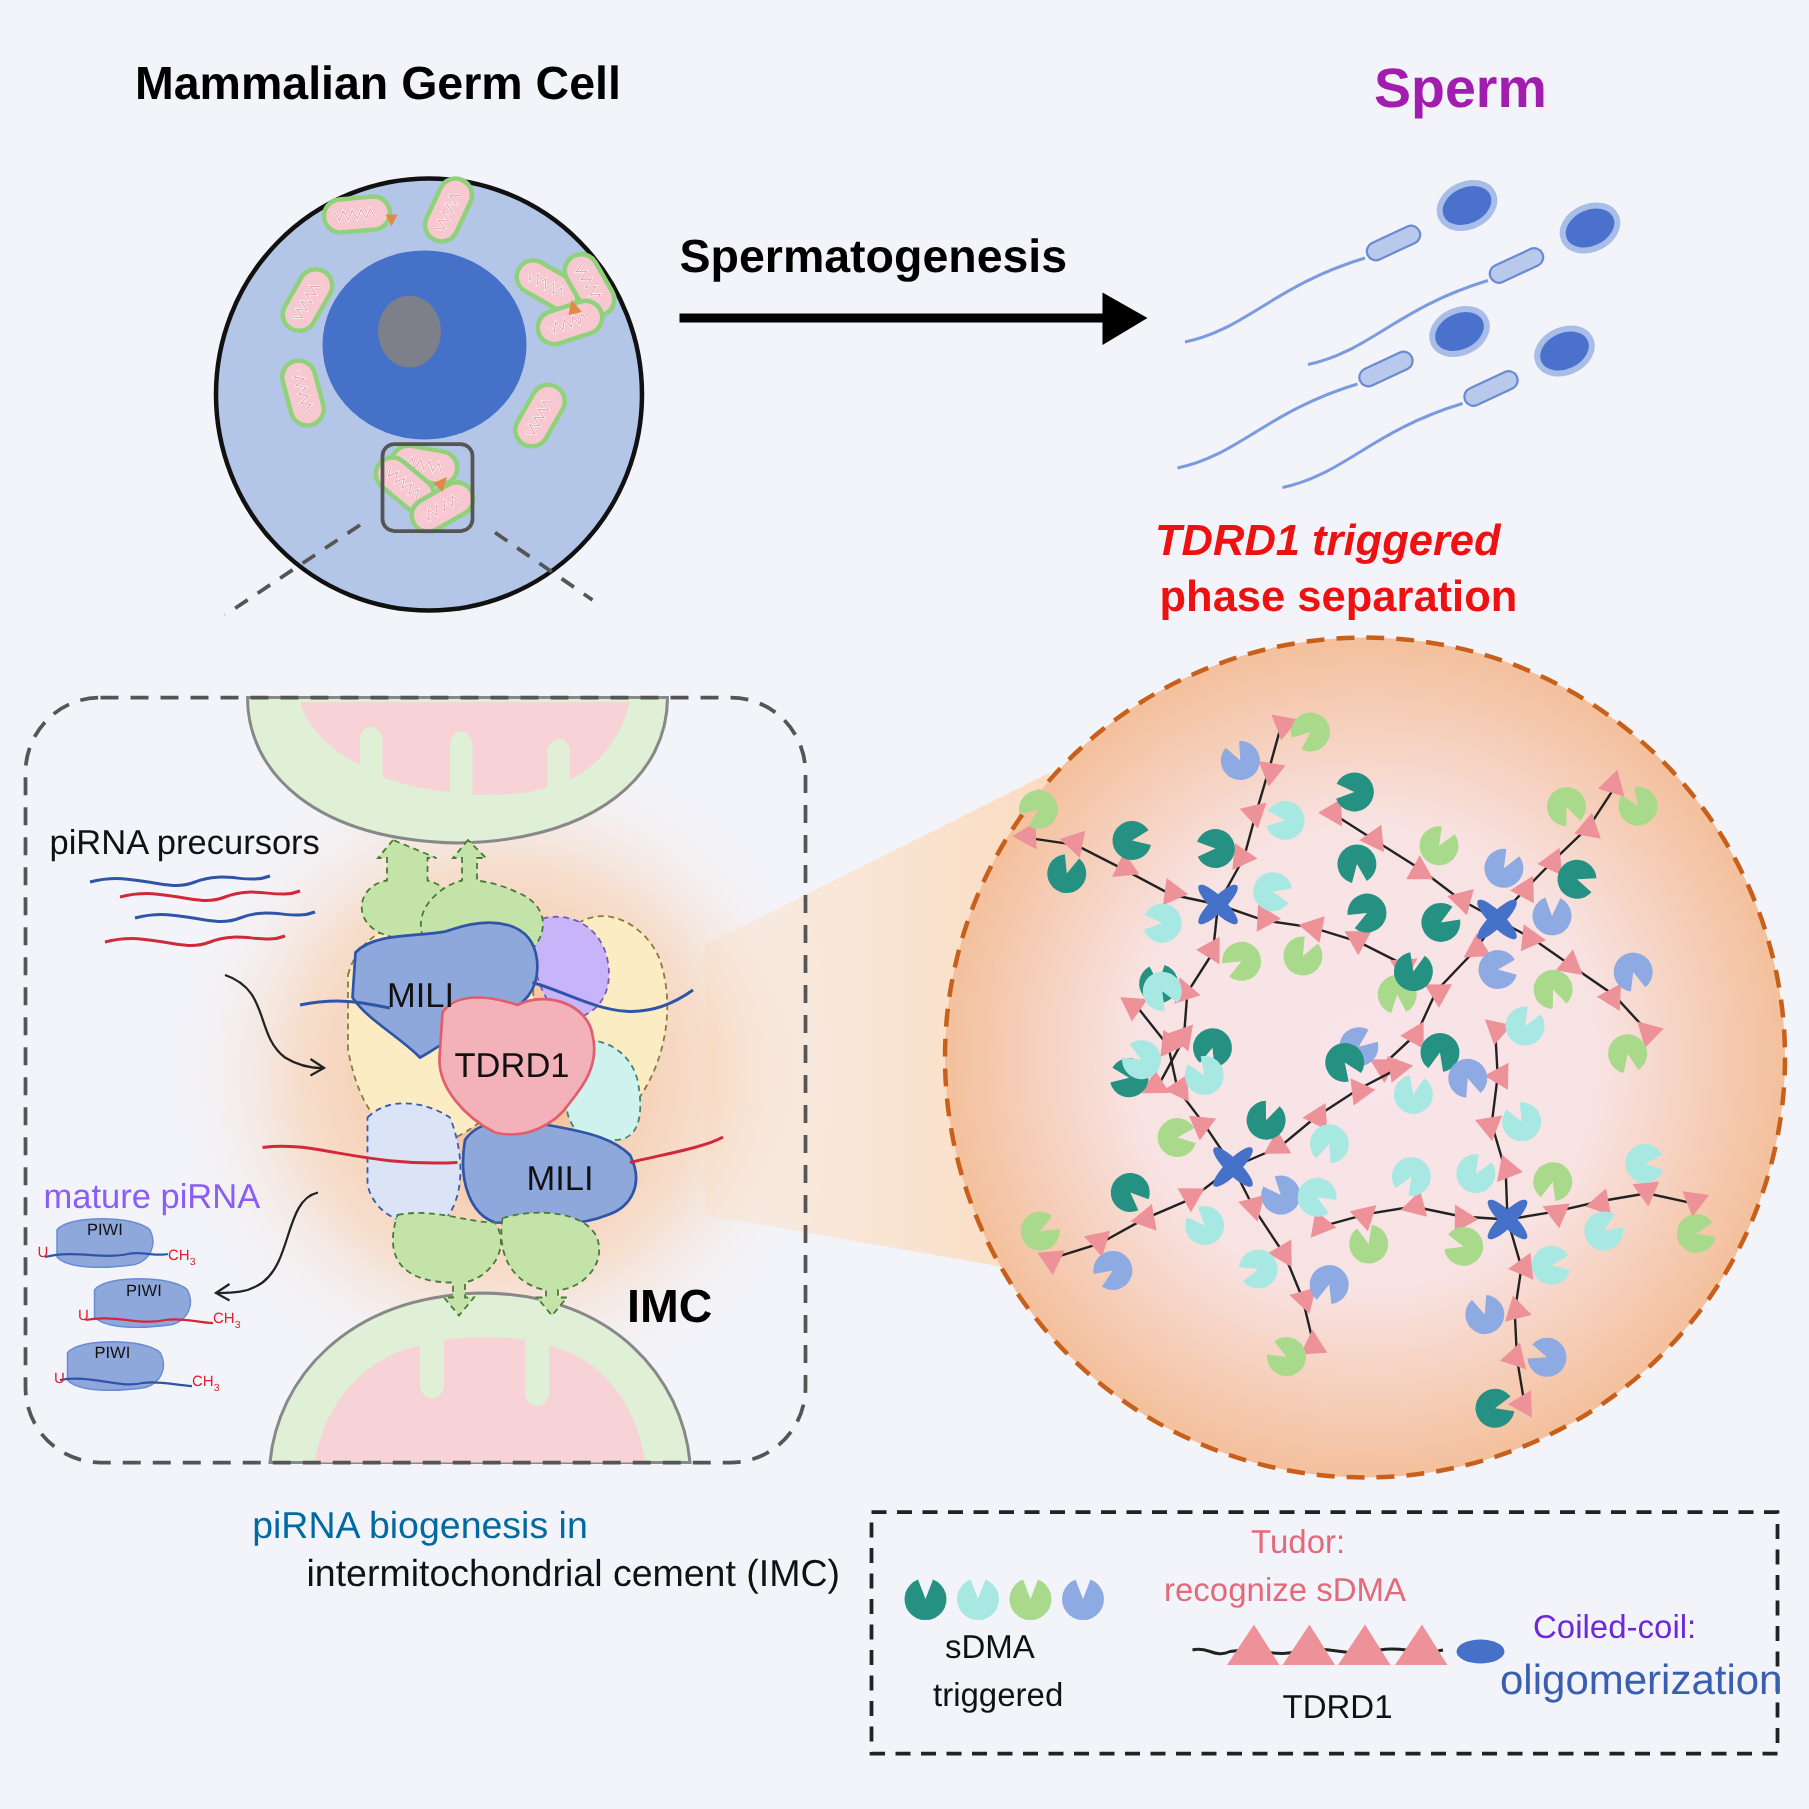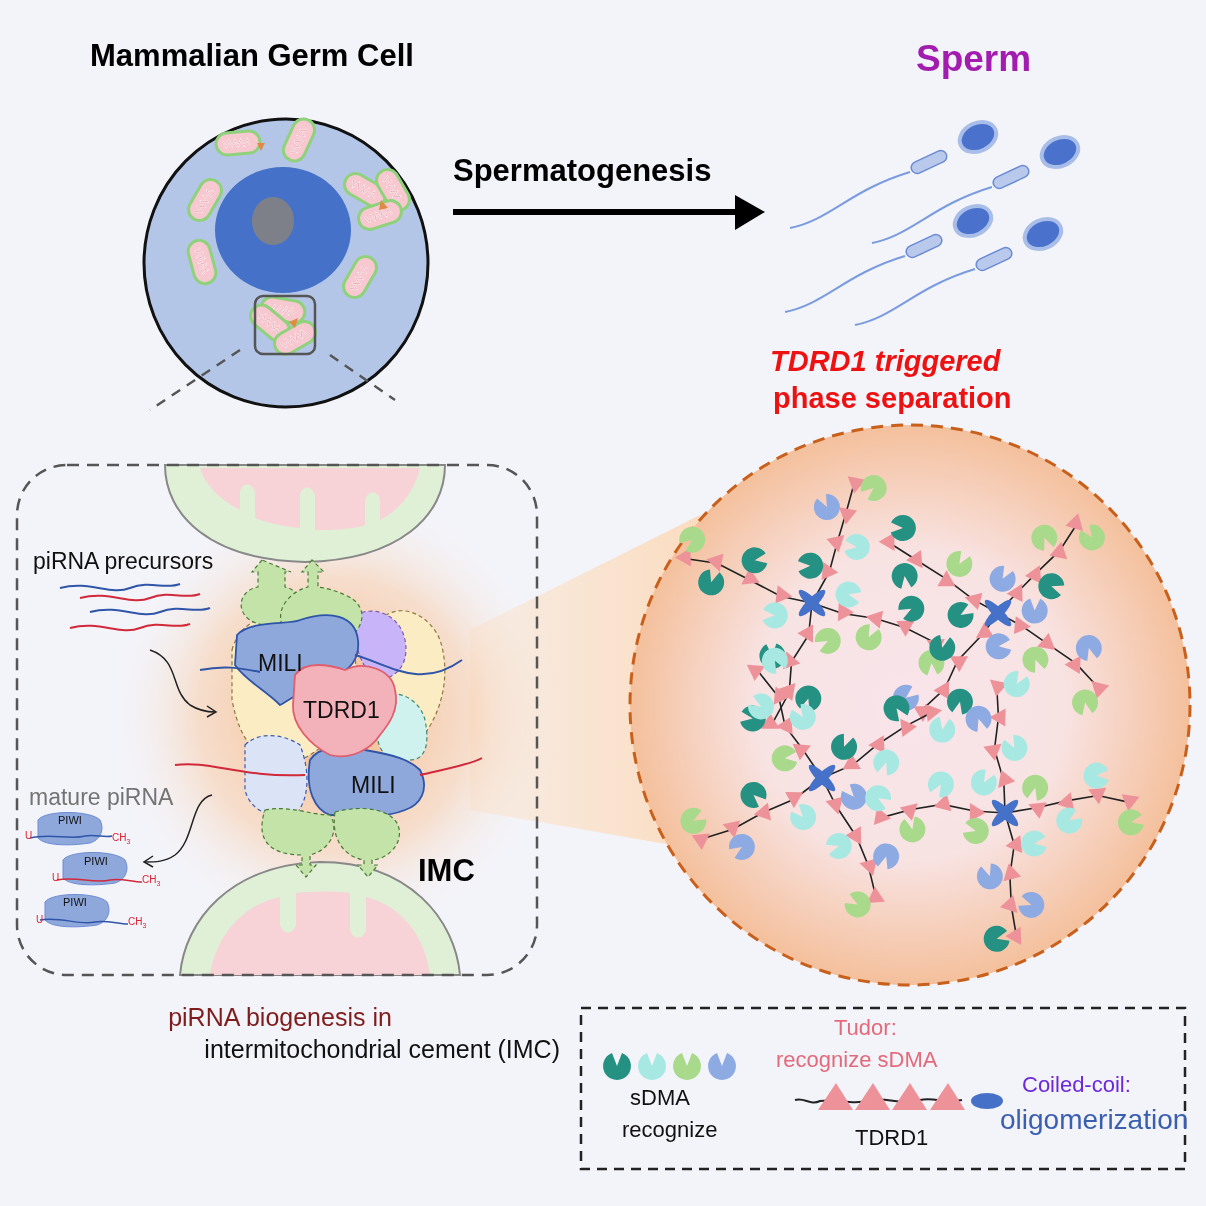--- a/index.html
+++ b/index.html
@@ -336,38 +336,38 @@
   </g>
 </svg>
 
 <div class="lbl bold" style="left:90px;top:38px;font-size:31px;color:#000;">Mammalian Germ Cell</div>
 <div class="lbl bold" style="left:916px;top:38px;font-size:37px;color:#a21caf;">Sperm</div>
 <div class="lbl bold" style="left:453px;top:153px;font-size:31px;color:#000;">Spermatogenesis</div>
 <div class="lbl bold" style="left:770px;top:345px;font-size:29px;color:#ee1111;font-style:italic;">TDRD1 triggered</div>
 <div class="lbl bold" style="left:773px;top:382px;font-size:29px;color:#ee1111;">phase separation</div>
 
 <div class="lbl" style="left:33px;top:548px;font-size:23px;color:#111;">piRNA precursors</div>
-<div class="lbl" style="left:29px;top:784px;font-size:23px;color:#737373;">mature piRNA</div>
+<div class="lbl" style="left:29px;top:784px;font-size:23px;color:#8b5cf6;">mature piRNA</div>
 <div class="lbl" style="left:258px;top:650px;font-size:23px;color:#111;">MILI</div>
 <div class="lbl" style="left:351px;top:772px;font-size:23px;color:#111;">MILI</div>
 <div class="lbl" style="left:303px;top:697px;font-size:23px;color:#111;">TDRD1</div>
 <div class="lbl bold" style="left:418px;top:853px;font-size:31px;color:#000;">IMC</div>
 
 <div class="lbl" style="left:58px;top:814px;font-size:11px;color:#111;">PIWI</div>
 <div class="lbl" style="left:84px;top:855px;font-size:11px;color:#111;">PIWI</div>
 <div class="lbl" style="left:63px;top:896px;font-size:11px;color:#111;">PIWI</div>
 <div class="lbl" style="left:25px;top:830px;font-size:10px;color:#e02030;">U</div>
 <div class="lbl" style="left:52px;top:872px;font-size:10px;color:#e02030;">U</div>
 <div class="lbl" style="left:36px;top:914px;font-size:10px;color:#e02030;">U</div>
 <div class="lbl" style="left:112px;top:832px;font-size:10px;color:#e02030;"><span>CH</span><sub style="font-size:7px">3</sub></div>
 <div class="lbl" style="left:142px;top:874px;font-size:10px;color:#e02030;"><span>CH</span><sub style="font-size:7px">3</sub></div>
 <div class="lbl" style="left:128px;top:916px;font-size:10px;color:#e02030;"><span>CH</span><sub style="font-size:7px">3</sub></div>
 
-<div class="lbl" style="left:0;width:560px;text-align:center;top:1003px;font-size:25px;color:#7f1d1d;">piRNA biogenesis in</div>
+<div class="lbl" style="left:0;width:560px;text-align:center;top:1003px;font-size:25px;color:#0369a1;">piRNA biogenesis in</div>
 <div class="lbl" style="left:0;width:560px;text-align:right;top:1035px;font-size:25px;color:#111;">intermitochondrial cement  (IMC)</div>
 
 <div class="lbl" style="left:630px;top:1085px;font-size:22px;color:#111;">sDMA</div>
-<div class="lbl" style="left:622px;top:1117px;font-size:22px;color:#111;">recognize</div>
+<div class="lbl" style="left:622px;top:1117px;font-size:22px;color:#111;">triggered</div>
 <div class="lbl" style="left:834px;top:1015px;font-size:22px;color:#e36a7a;">Tudor:</div>
 <div class="lbl" style="left:776px;top:1047px;font-size:22px;color:#e36a7a;">recognize sDMA</div>
 <div class="lbl" style="left:1022px;top:1072px;font-size:22px;color:#6d28d9;">Coiled-coil:</div>
 <div class="lbl" style="left:1000px;top:1104px;font-size:28px;color:#3a5fb0;">oligomerization</div>
 <div class="lbl" style="left:855px;top:1125px;font-size:22px;color:#111;">TDRD1</div>
 
 </body></html>

